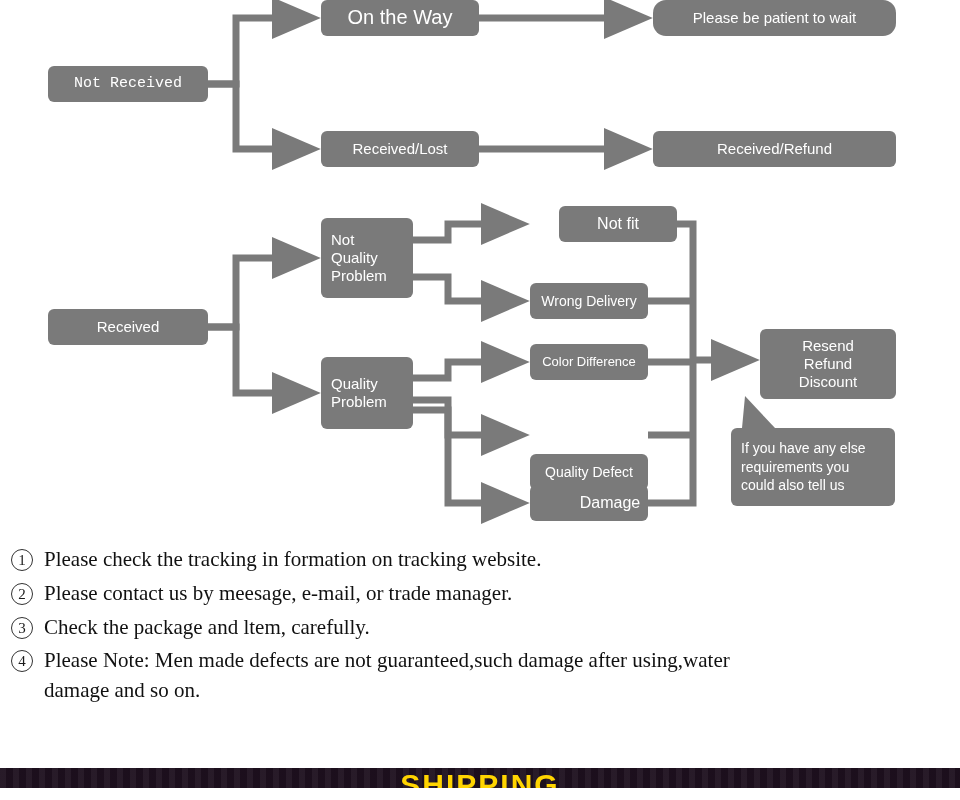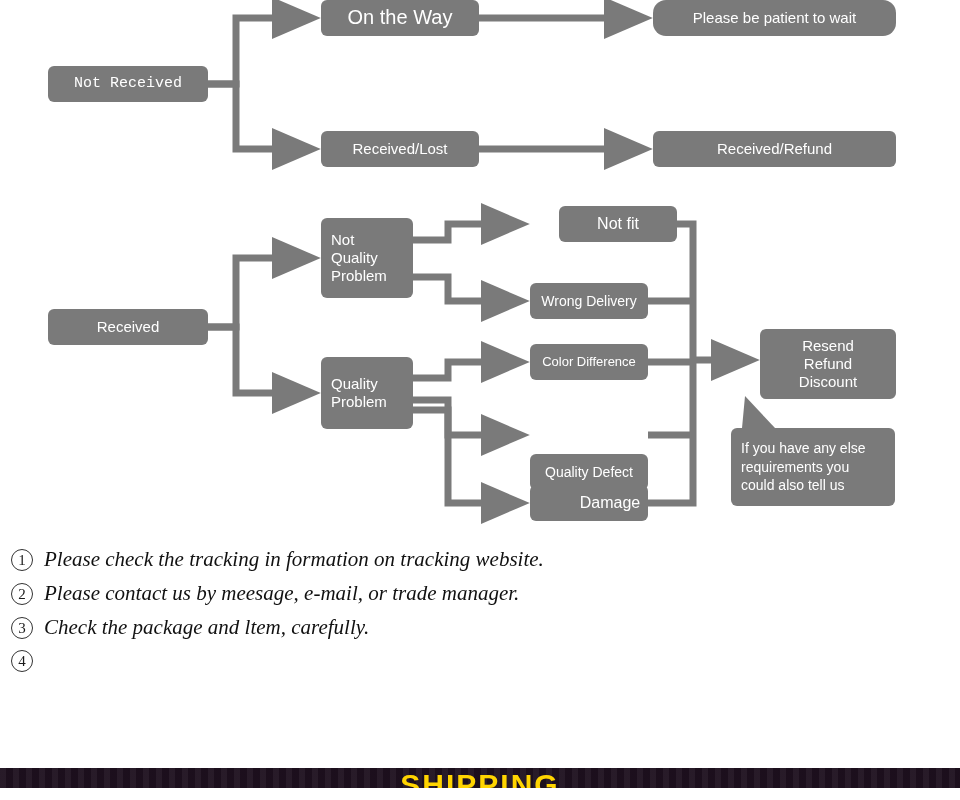--- a/index.html
+++ b/index.html
@@ -68,21 +68,20 @@
     border: 1px solid #333;
     border-radius: 50%;
     font-size: 15px;
     box-sizing: border-box;
   }
   .note-text {
     font-size: 21px;
     color: #111111;
     line-height: 1.42;
     max-width: 860px;
-    font-style: italic;
   }
   .footer-bar {
     position: absolute;
     left: 0;
     top: 768px;
     width: 960px;
     height: 20px;
     background: #701a75;
     overflow: hidden;
   }
@@ -230,19 +229,20 @@
   <div class="note-row">
     <div class="note-num"><span>2</span></div>
     <div class="note-text">Please contact us by meesage, e-mail, or trade manager.</div>
   </div>
   <div class="note-row">
     <div class="note-num"><span>3</span></div>
     <div class="note-text">Check the package and ltem, carefully.</div>
   </div>
   <div class="note-row">
     <div class="note-num"><span>4</span></div>
+    <div class="note-text" style="max-width:700px;">Please Note: Men made defects  are not guaranteed,such damage after using,water damage and so on.</div>
   </div>
 </div>
 
 <div class="footer-bar">
   <div class="stripes"></div>
   <div class="footer-title">SHIPPING</div>
 </div>
 
 </body></html>

